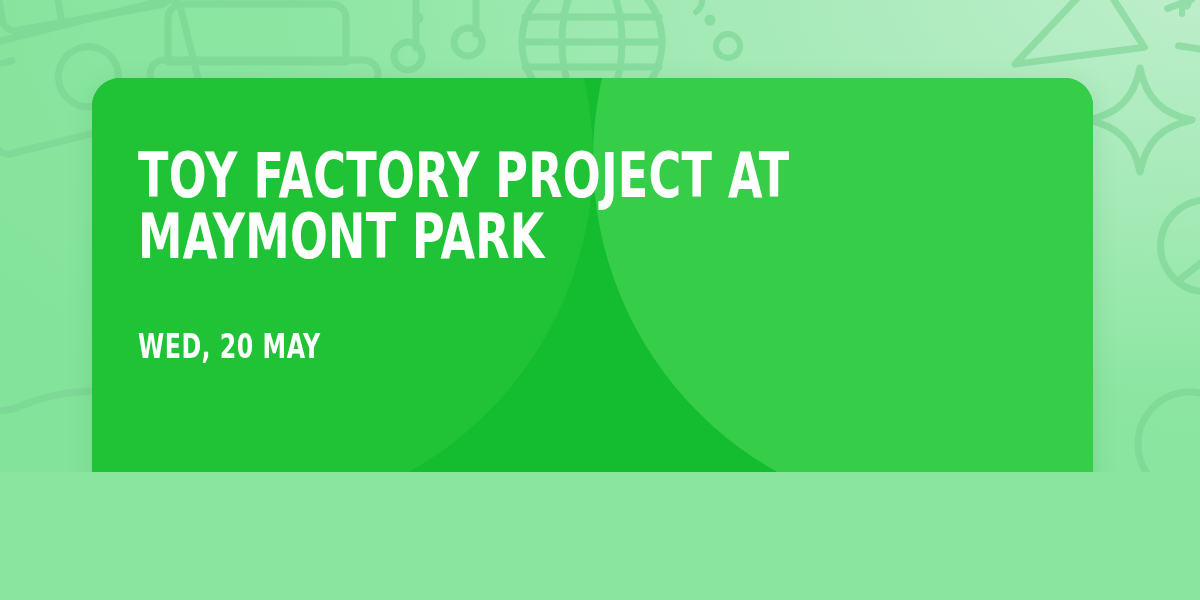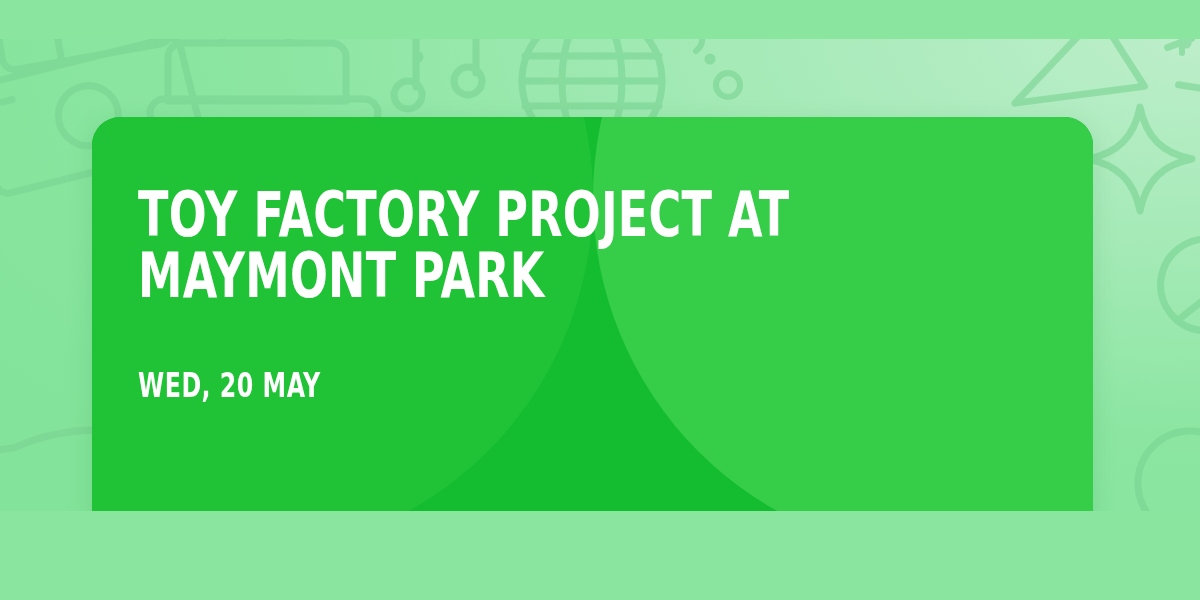--- a/index.html
+++ b/index.html
@@ -8,21 +8,20 @@
     font-family:"Liberation Sans", sans-serif;
     background:#8ae59f;
     position:relative;
   }
 
   
   #page {
     position:absolute; inset:0;
     width:1200px; height:472px;
     overflow:hidden;
-    margin-top:39px;
   }
   #bg-gradient {
     position:absolute; inset:0;
     background:
       radial-gradient(120% 130% at 100% 0%,   #bdeeca 0%,  #a6eab8 32%, #8ce6a2 64%, #83e39a 100%),
       linear-gradient(160deg, #a9ebbb 0%, #8ae59f 55%, #84e49b 100%);
   }
   #bg-doodles { position:absolute; inset:0; }
   #bg-doodles svg { display:block; width:1200px; height:600px; }
 

